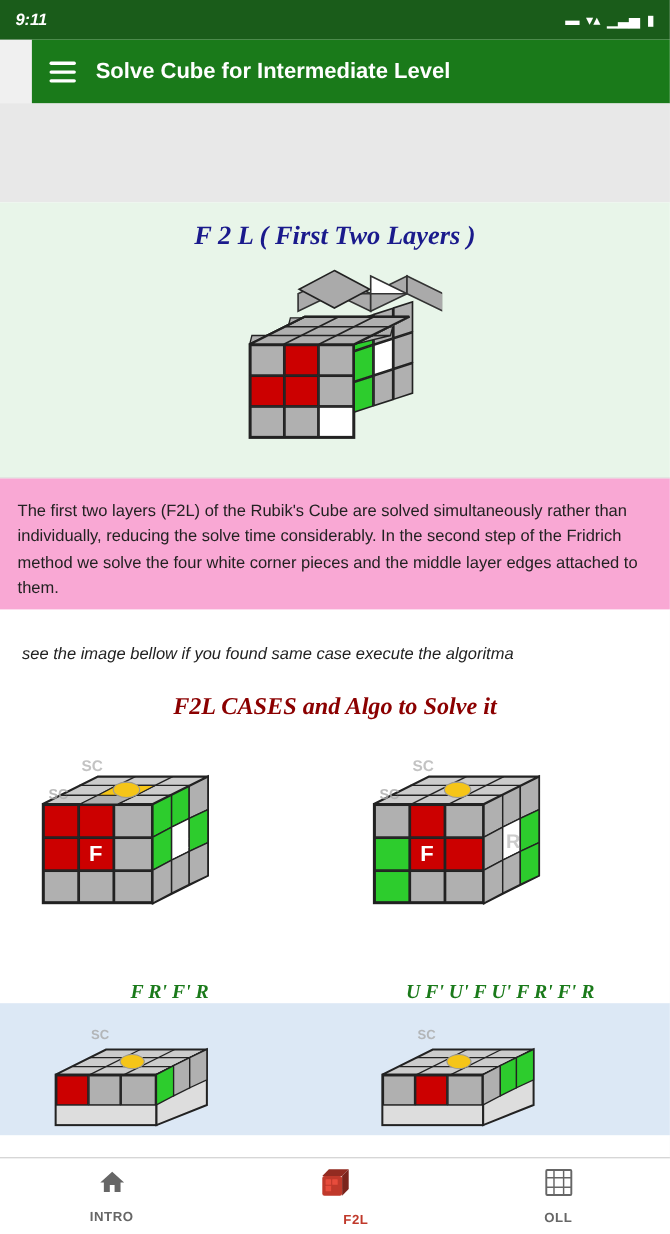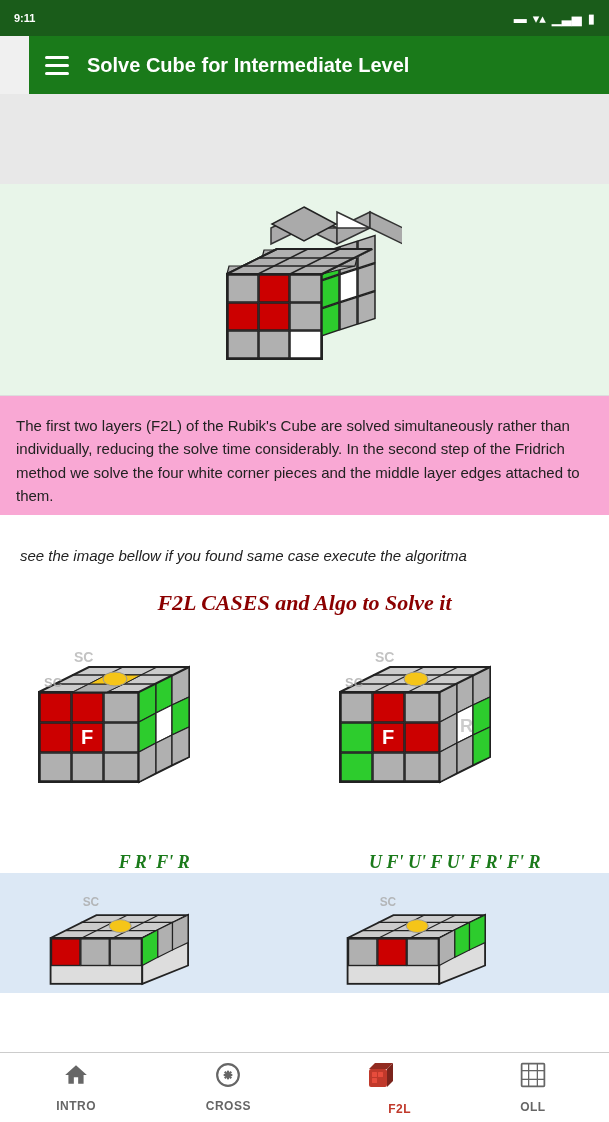--- a/index.html
+++ b/index.html
@@ -17,22 +17,23 @@
     .status-bar {
       background: #1a5c1a;
       color: white;
       display: flex;
       justify-content: space-between;
       align-items: center;
       padding: 6px 14px;
       height: 36px;
     }
     .status-time {
-      font-size: 11px;
+      font-size: 15px;
       font-weight: bold;
+      font-style: italic;
     }
     .status-icons {
       display: flex;
       align-items: center;
       gap: 6px;
     }
     .status-icons span {
       font-size: 13px;
     }
 
@@ -238,20 +239,21 @@
   <span class="toolbar-title">Solve Cube for Intermediate Level</span>
 </div>
 
 <div class="banner-area">
   
 </div>
 
 <div class="content">
 
   <div class="f2l-header">
+    <div class="f2l-title">F 2 L ( First Two Layers )</div>
 
     <div class="cube-container">
       <svg viewBox="0 0 195 175" xmlns="http://www.w3.org/2000/svg" class="cube-svg">
 
         <g>
 
           <polygon points="97,10 130,26 130,42 97,26" fill="#aaa" stroke="#333" stroke-width="1.5"></polygon>
           <polygon points="130,26 163,10 163,26 130,42" fill="#aaa" stroke="#333" stroke-width="1.5"></polygon>
           <polygon points="163,10 196,26 196,42 163,26" fill="#aaa" stroke="#333" stroke-width="1.5"></polygon>
 
@@ -516,32 +518,20 @@
 <div class="bottom-nav">
   <div class="nav-item">
     <span class="nav-icon">
       <svg width="26" height="26" viewBox="0 0 24 24" fill="#666">
         <path d="M10 20v-6h4v6h5v-8h3L12 3 2 12h3v8z"></path>
       </svg>
     </span>
     <span class="nav-label">INTRO</span>
   </div>
 
-  <div class="nav-item">
-    <span class="nav-icon">
-      <svg width="26" height="26" viewBox="0 0 24 24" fill="none" stroke="#666" stroke-width="2">
-        <circle cx="12" cy="12" r="10"></circle>
-        <line x1="12" y1="8" x2="12" y2="16"></line>
-        <line x1="8" y1="12" x2="16" y2="12"></line>
-        <line x1="9" y1="9" x2="15" y2="15"></line>
-        <line x1="15" y1="9" x2="9" y2="15"></line>
-      </svg>
-    </span>
-    <span class="nav-label">CROSS</span>
-  </div>
 
   <div class="nav-item active">
     <span class="nav-icon">
       <svg width="32" height="32" viewBox="0 0 32 32">
 
         <rect x="4" y="10" width="18" height="18" fill="#c0392b" rx="2"></rect>
         <polygon points="4,10 22,10 28,4 10,4" fill="#922b21"></polygon>
         <polygon points="22,10 28,4 28,22 22,28" fill="#7b241c"></polygon>
         <rect x="7" y="13" width="5" height="5" fill="#e74c3c" rx="0.5"></rect>
         <rect x="13" y="13" width="5" height="5" fill="#e74c3c" rx="0.5"></rect>

